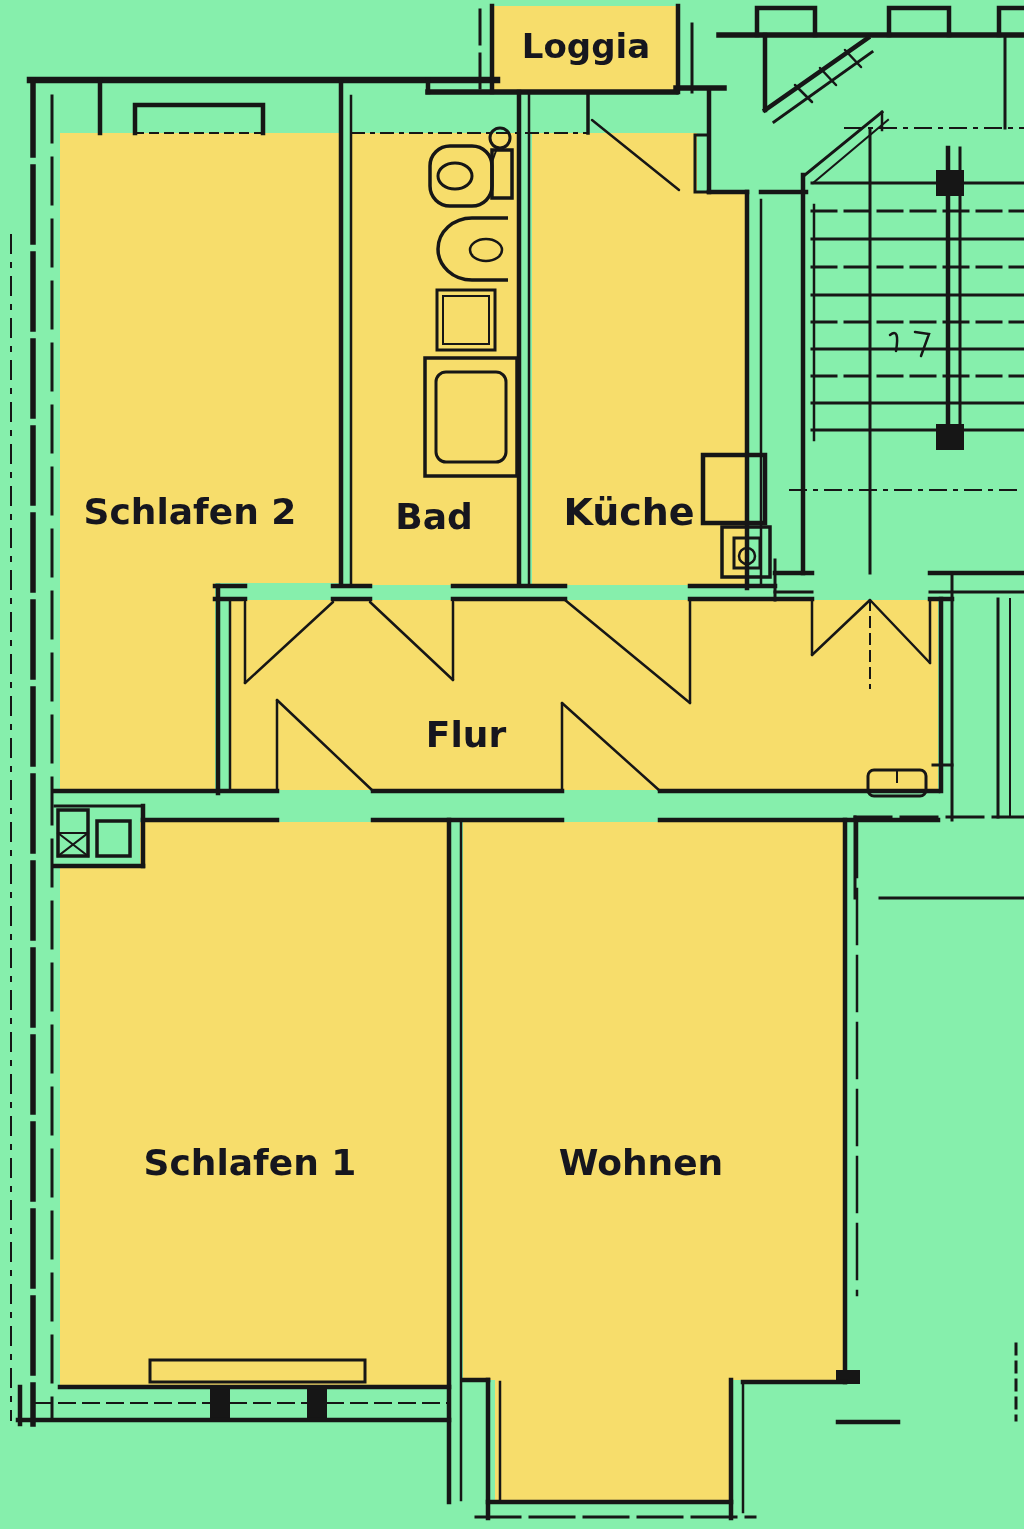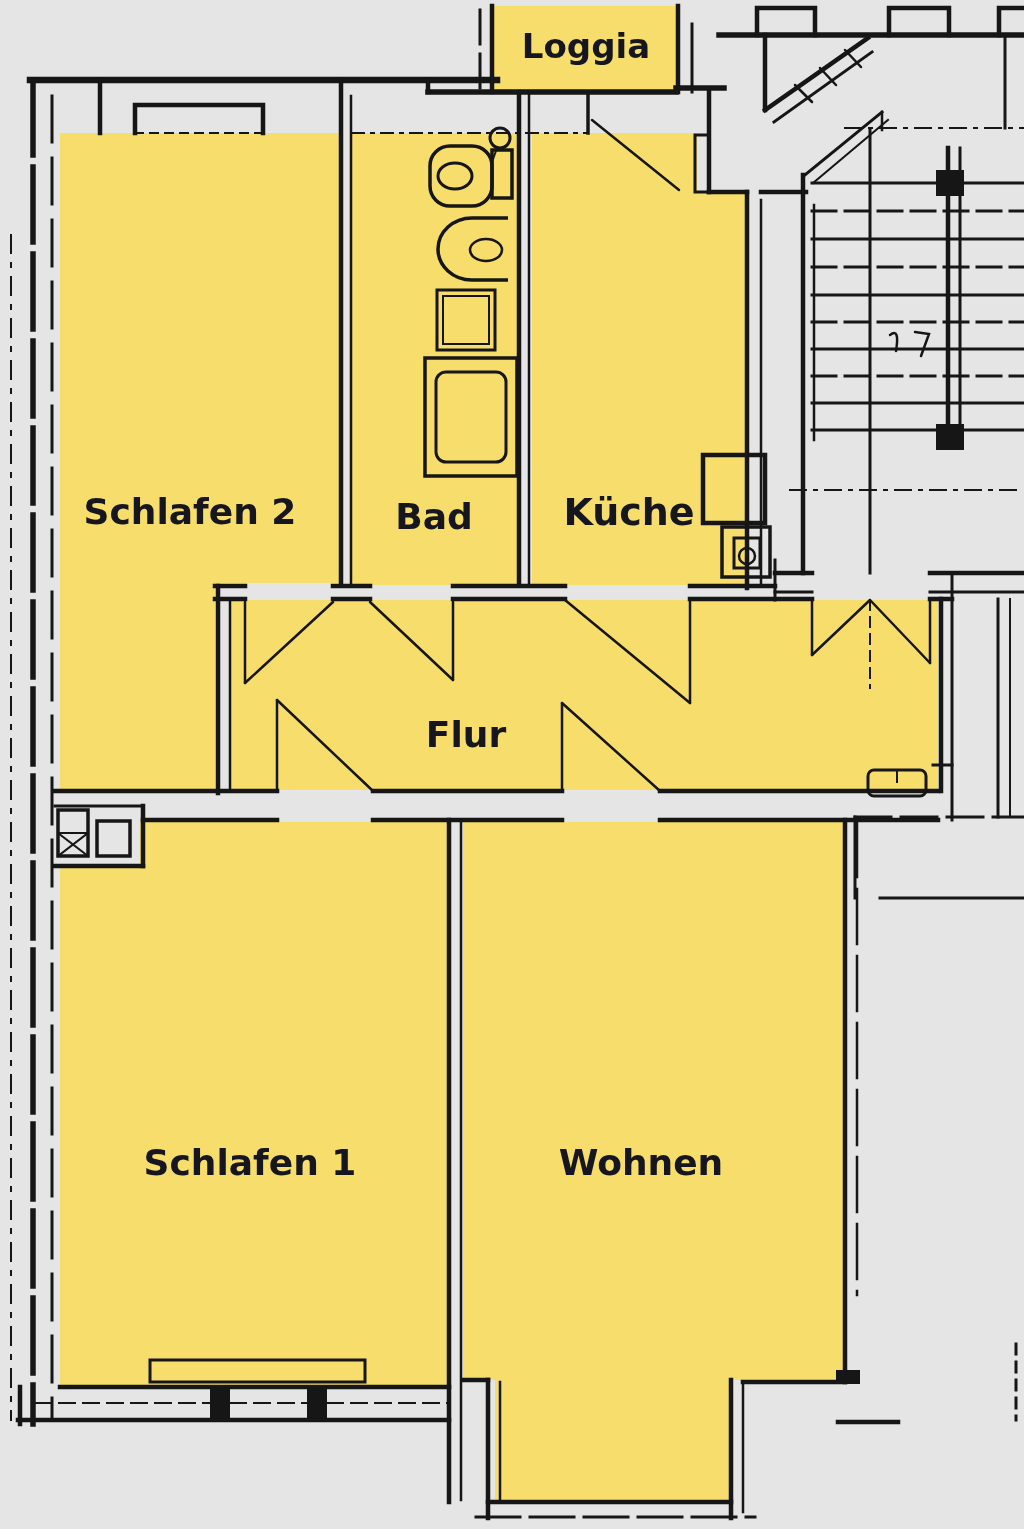--- a/index.html
+++ b/index.html
@@ -1,16 +1,16 @@
 <!DOCTYPE html>
 <html><head>
 <meta charset="utf-8">
 <style>
   html,body{margin:0;padding:0;background:#ffffff;}
-  #plan-wrap{position:relative;width:1024px;height:1529px;background:#e5e5e5;overflow:hidden;}
+  #plan-wrap{position:relative;width:1024px;height:1529px;background:#86efac;overflow:hidden;}
   svg{display:block;}
   .wall{stroke:#161616;fill:none;stroke-linecap:square;}
   .w2{stroke-width:2px;} .w25{stroke-width:2.5px;} .w3{stroke-width:3px;}
   .w35{stroke-width:3.5px;} .w4{stroke-width:4.5px;} .w5{stroke-width:5.5px;} .w6{stroke-width:6.5px;}
   .thin{stroke:#161616;fill:none;stroke-width:2.5px;stroke-linecap:round;}
   .fixture{stroke:#161616;fill:none;}
   .solidblk{fill:#161616;stroke:none;}
   .room-label{font-family:"DejaVu Sans","Liberation Sans",sans-serif;font-weight:bold;fill:#16161e;}
   .fs34{font-size:34px;} .fs36{font-size:36px;} .fs38{font-size:38px;}
 </style>

